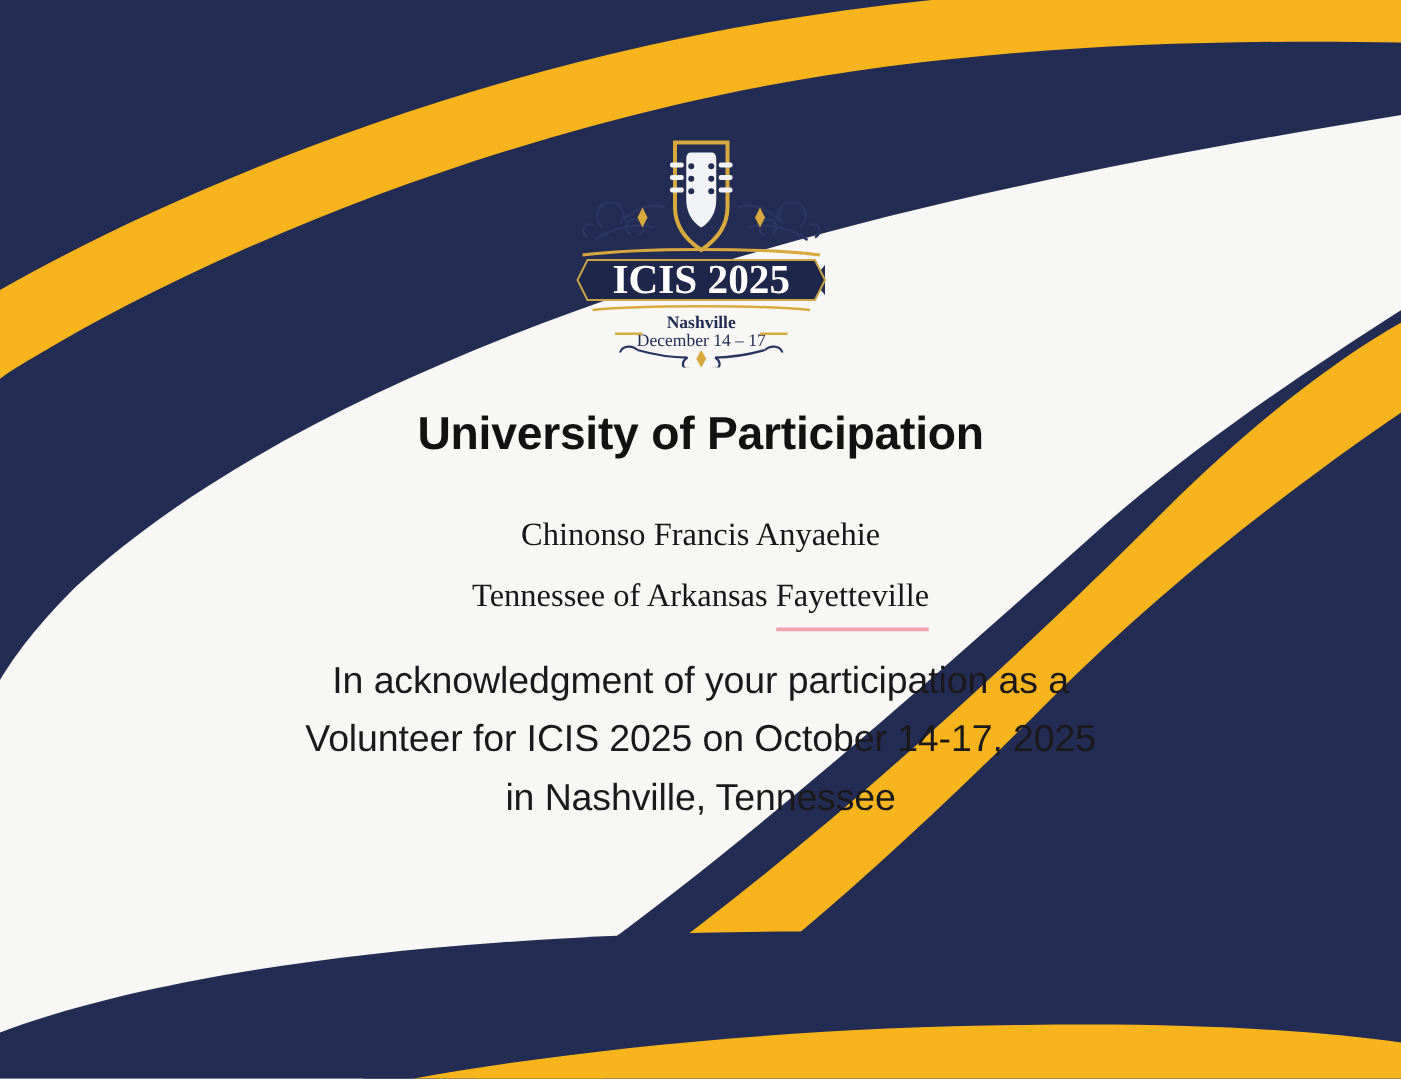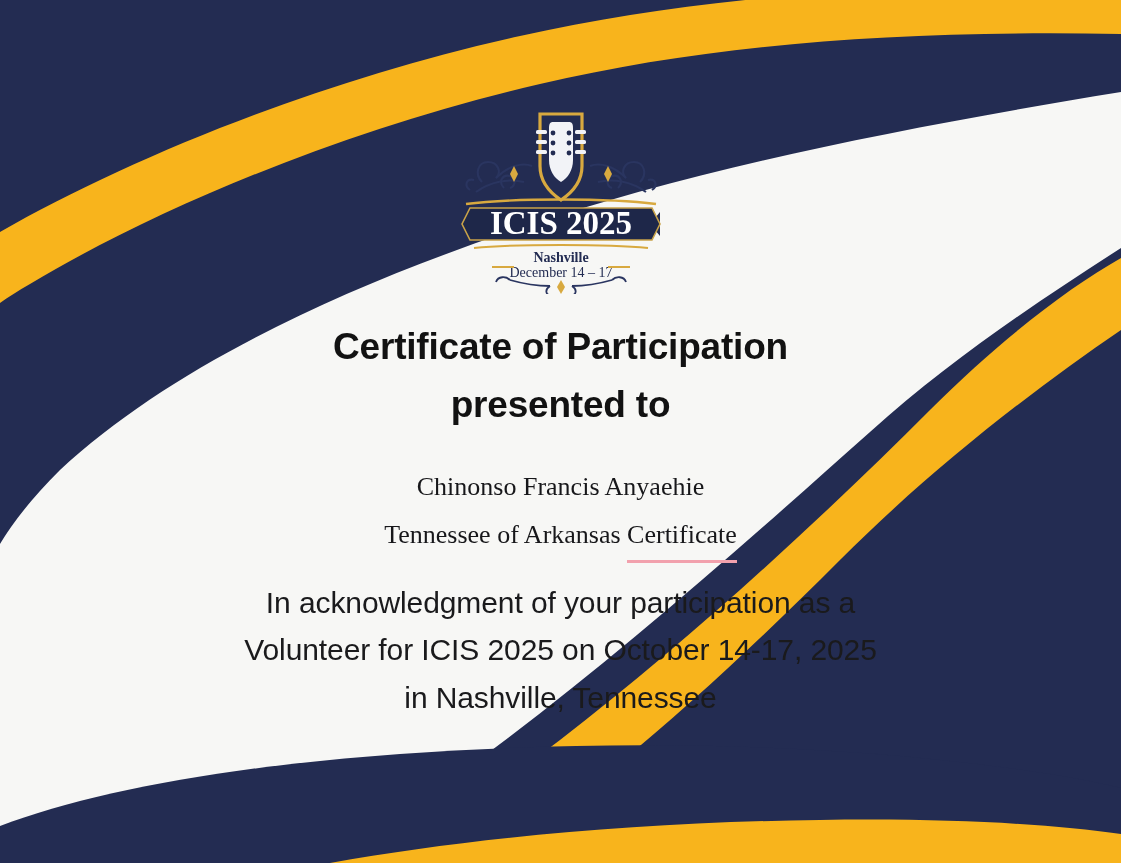--- a/index.html
+++ b/index.html
@@ -167,27 +167,26 @@
           <path d="M174,178 C172,172 164,172 160,176"></path>
           <path d="M160,176 C146,180 130,182 120,182"></path>
           <path d="M98,182 C92,186 94,192 100,191"></path>
           <path d="M120,182 C126,186 124,192 118,191"></path>
         </g>
         <path d="M109,176 L113,183 L109,190 L105,183 Z" fill="#d8a93f"></path>
       </svg>
     </div>
 
     <div class="title-block">
-      <span class="title-line">Certificate of Participation</span>
-      <span class="title-line">presented to</span>
+      <span class="title-line">University of Participation</span>
     </div>
 
     <div class="recipient-block">
       <span class="recipient-line">Chinonso Francis Anyaehie</span>
-      <span class="recipient-line"><span>Tennessee of Arkansas </span><span class="misspelled">Certificate</span></span>
+      <span class="recipient-line"><span>Tennessee of Arkansas </span><span class="misspelled">Fayetteville</span></span>
     </div>
 
     <div class="body-block">
       <span class="body-line">In acknowledgment of your participation as a</span>
       <span class="body-line">Volunteer for ICIS 2025 on October 14-17, 2025</span>
       <span class="body-line">in Nashville, Tennessee</span>
     </div>
 
   </div>
 </div>

